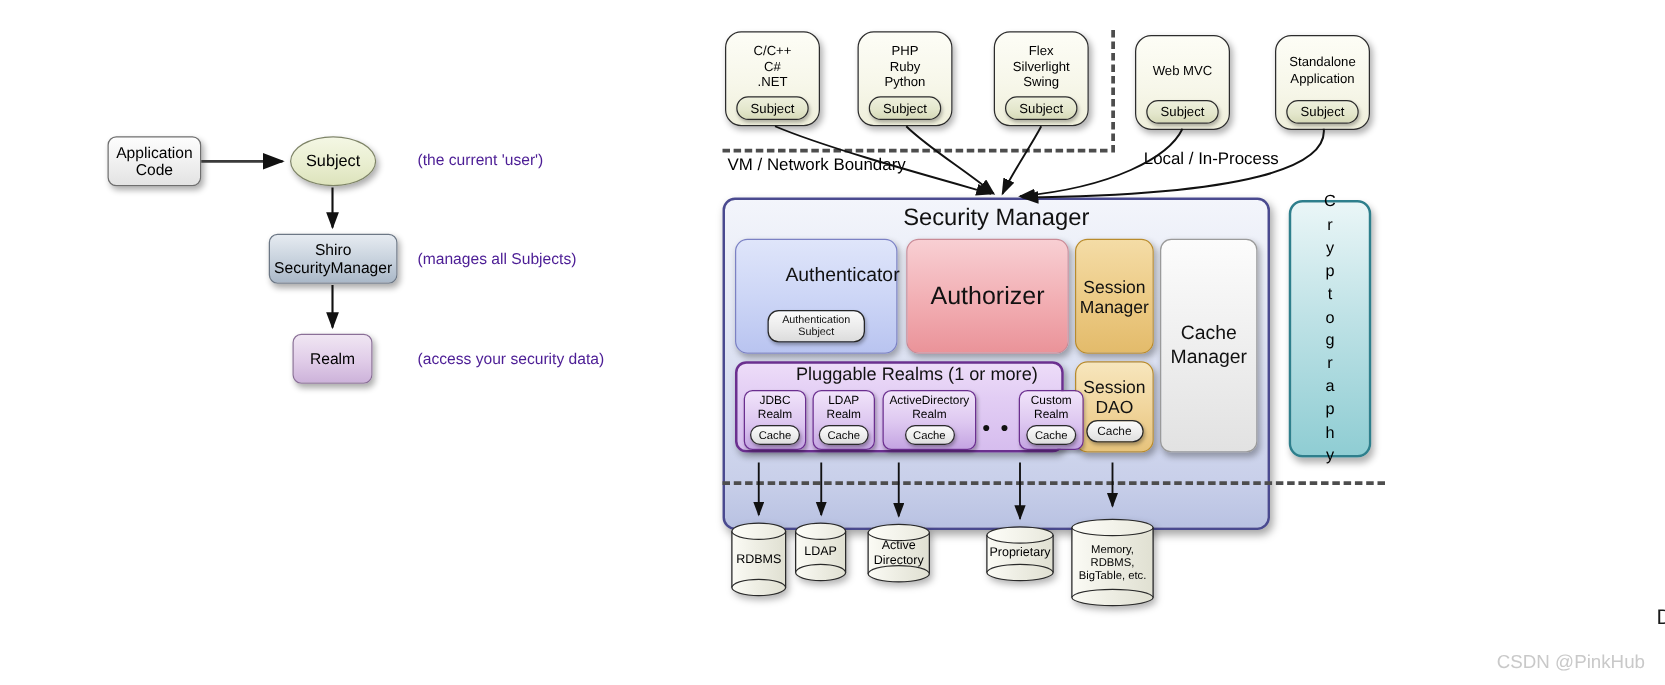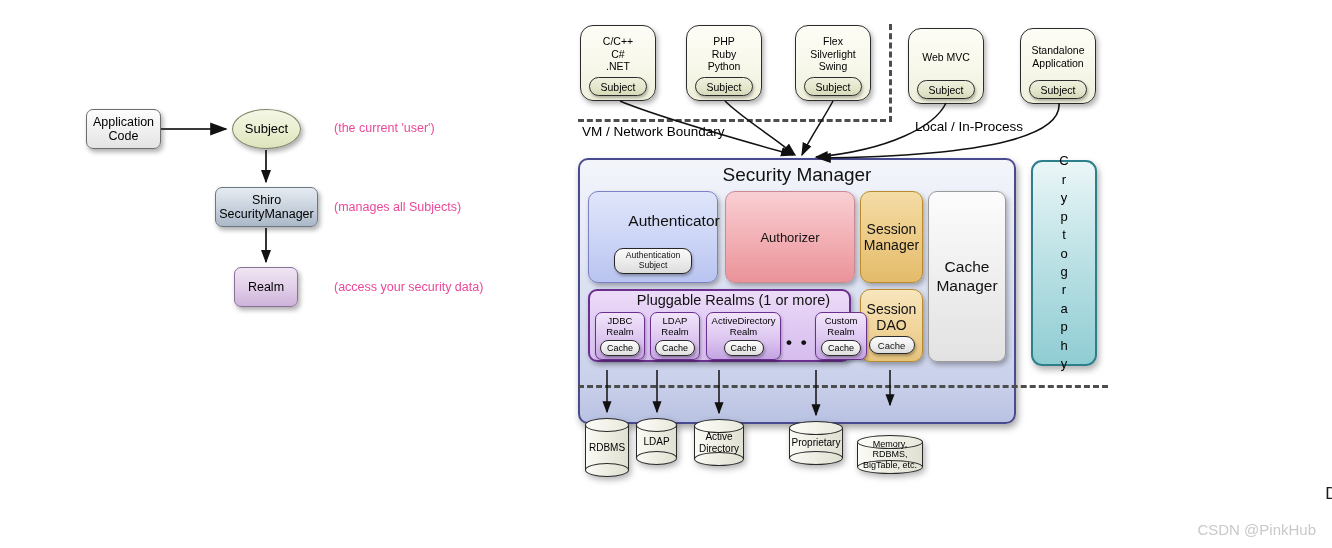--- a/index.html
+++ b/index.html
@@ -40,21 +40,21 @@
     left:215px; top:187px; width:103px; height:40px;
     background:linear-gradient(to bottom,#e6ebf1 0%,#c9d3de 50%,#aab8c8 100%);
     border:1px solid #6c7785;
   }
   .sa-realm {
     left:234px; top:267px; width:64px; height:40px;
     background:linear-gradient(to bottom,#f0e6f3 0%,#e0cce8 55%,#cdb3da 100%);
     border:1px solid #8a6f97;
   }
   .sa-note {
-    position:absolute; font-size:12.5px; color:#ec4899; white-space:nowrap;
+    position:absolute; font-size:12.5px; color:#4c1d95; white-space:nowrap;
   }
 
   
   .client {
     position:absolute; width:76px; height:76px;
     border:1.5px solid #2c2c2c; border-radius:13px;
     background:linear-gradient(to bottom,#fdfdf6 0%,#f7f7ea 55%,#efefdb 100%);
     box-shadow:2px 3px 5px rgba(0,0,0,.30);
     display:flex; flex-direction:column; align-items:center;
     padding-top:5px;
@@ -117,21 +117,21 @@
     display:flex; align-items:center; justify-content:center;
     white-space:pre-line;
     box-shadow:1px 2px 3px rgba(0,0,0,.3);
   }
   #authorizer {
     left:145px; top:31px; width:130px; height:92px;
     border:1.5px solid #c98a96;
     background:linear-gradient(to bottom,#f8cfd3 0%,#f2aeb3 55%,#ea9399 100%);
     justify-content:center;
   }
-  #authorizer .mlabel { font-size:13px; }
+  #authorizer .mlabel { font-size:20px; }
   #sessmgr {
     left:280px; top:31px; width:63px; height:92px;
     border:1.8px solid #b98b2c;
     background:linear-gradient(to bottom,#f4dca6 0%,#ecca84 55%,#e3bb6b 100%);
     justify-content:center;
   }
   #sessmgr .mlabel { font-size:14px; line-height:1.15; text-align:center; white-space:pre-line; }
   #sessdao {
     left:280px; top:129px; width:63px; height:73px;
     border:1.8px solid #b98b2c;
@@ -368,21 +368,21 @@
     <div class="top"></div>
     <div class="lbl">Active
 Directory</div>
   </div>
   <div class="cyl shadowed" style="left:789px; top:421px; width:54px; height:44px;">
     <div class="body"></div>
     <div class="bot"></div>
     <div class="top"></div>
     <div class="lbl">Proprietary</div>
   </div>
-  <div class="cyl shadowed" style="left:857px; top:435px; width:66px; height:39px;">
+  <div class="cyl shadowed" style="left:857px; top:415px; width:66px; height:70px;">
     <div class="body"></div>
     <div class="bot"></div>
     <div class="top"></div>
     <div class="lbl" style="font-size:9px;">Memory,
 RDBMS,
 BigTable, etc.</div>
   </div>
 
   <svg class="overlay" viewBox="0 0 1332 548">
     <defs>

